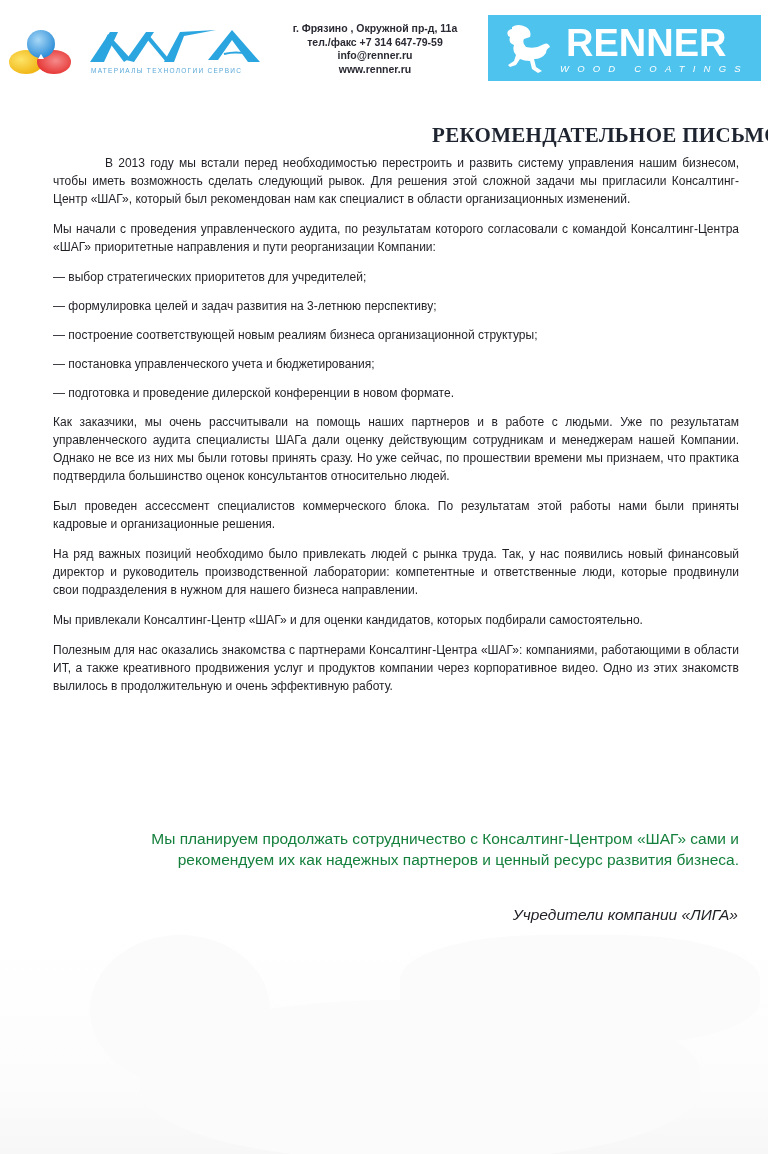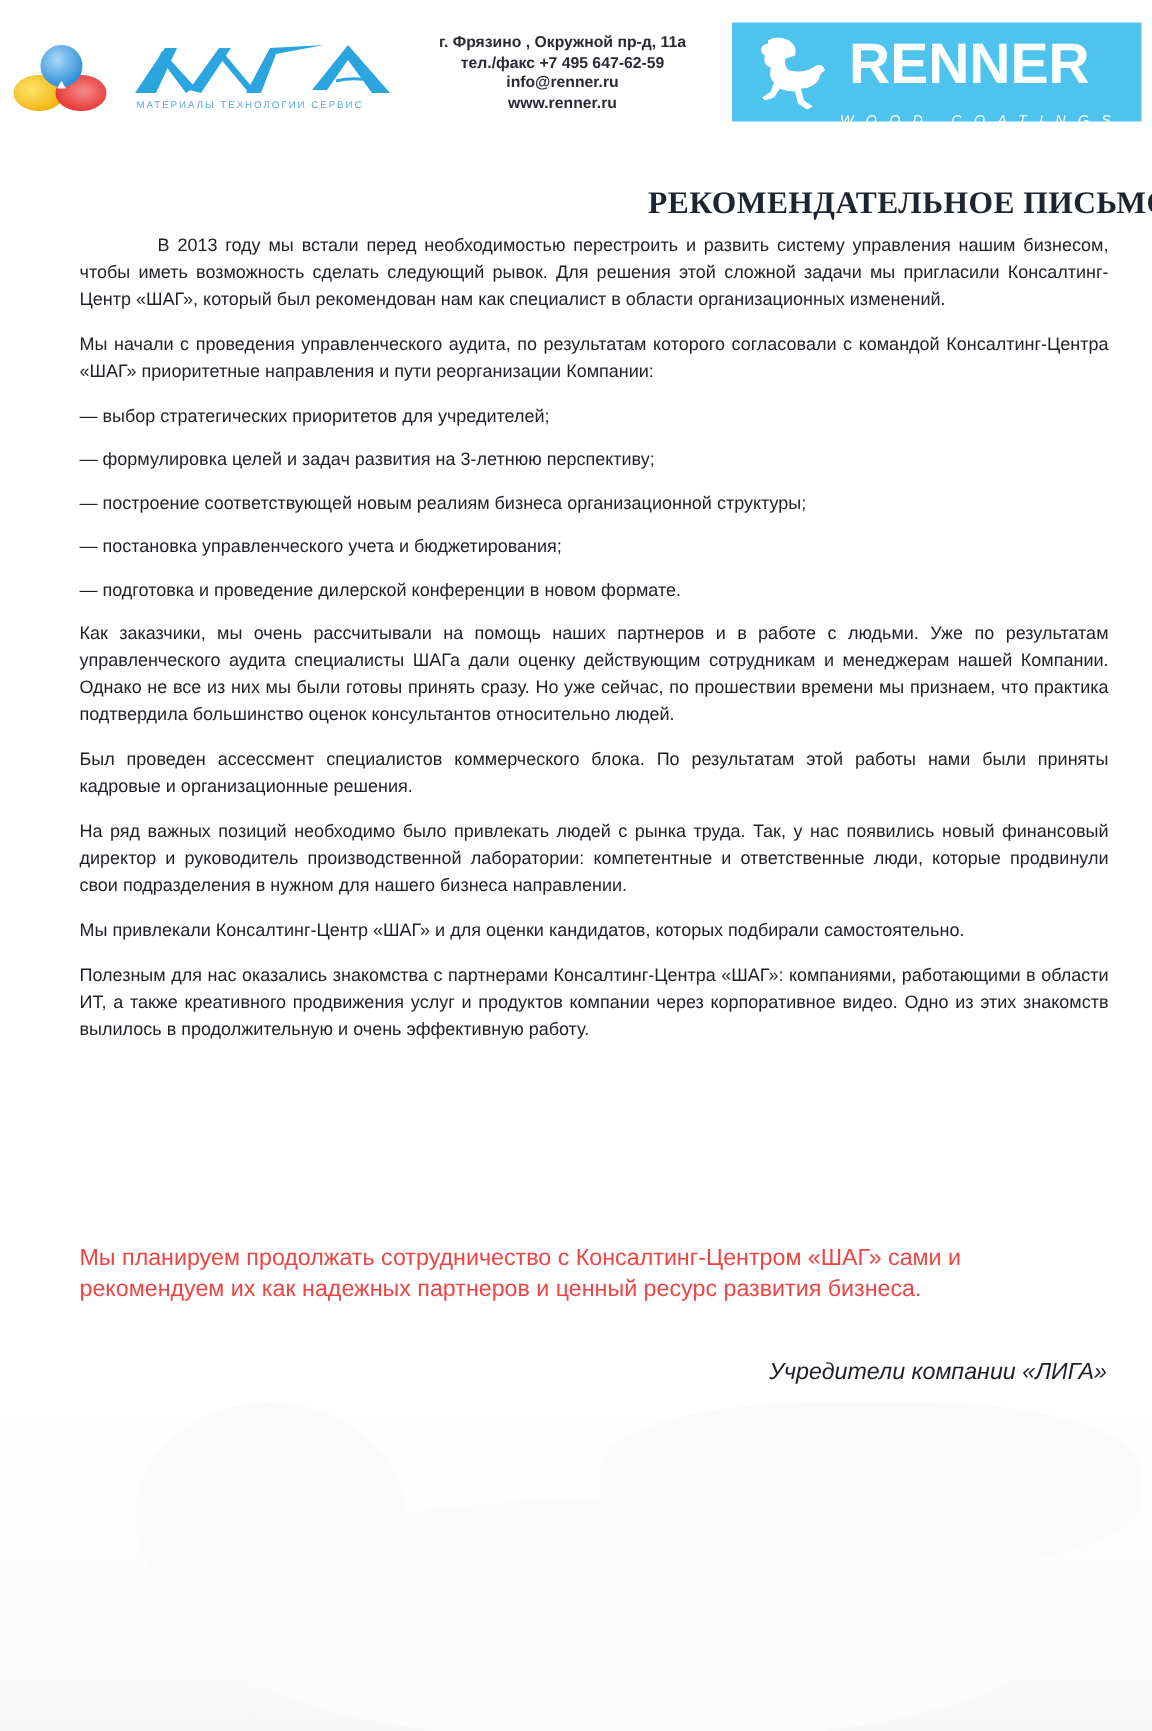--- a/index.html
+++ b/index.html
@@ -36,39 +36,39 @@
       background: #4dc3ee;
     }
     .renner-horse { position: absolute; left: 12px; top: 6px; width: 56px; height: 56px; }
     .renner-name {
       position: absolute; left: 78px; top: 8px;
       font-family: "Liberation Sans", sans-serif; font-weight: bold; 
       font-size: 38px; color: #ffffff; letter-spacing: 0px; line-height: 40px;
     }
     .renner-sub {
       position: absolute; left: 72px; top: 48px;
-      font-size: 9.5px; color: #ffffff; letter-spacing: 8.2px; font-style: italic; white-space: nowrap; margin-top: 12px;
+      font-size: 9.5px; color: #ffffff; letter-spacing: 8.2px; font-style: italic; white-space: nowrap;
     }
     
     .title {
       position: absolute; left: 0; width: 768px; top: 110px; text-align: center;
       font-family: "Liberation Serif", serif; font-weight: bold; font-size: 21px; color: #1e2430;
       letter-spacing: 0.3px;
     }
     
     .body-text {
       position: absolute; left: 53px; width: 686px; top: 154px;
       font-size: 12px; line-height: 18px; text-align: justify; color: #1f1f26;
     }
     .para { margin: 0 0 12px 0; }
     .para.indent { text-indent: 52px; }
     .bullet { margin: 0 0 11px 0; }
     .closing {
       position: absolute; left: 53px; width: 686px; top: 828px;
-      font-size: 15.5px; line-height: 21px; color: #ef4444;
+      font-size: 15.5px; line-height: 21px; color: #15803d; text-align: right;
     }
     .signature {
       position: absolute; right: 30px; top: 906px;
       font-style: italic; font-size: 15.5px; color: #1f1f26; text-align: right;
     }
   </style>
 </head>
 <body>
 
 <div class="page-shade"></div>
@@ -104,21 +104,21 @@
     <path d="M38 36 L58 8 L66 8 L46 38 Z" fill="#2aa5e0"></path>
     <path d="M60 10 L80 34 L78 38 L58 14 Z" fill="#2aa5e0"></path>
     <path d="M76 38 L92 8 L128 6 L96 12 L86 38 Z" fill="#2aa5e0"></path>
     <path d="M120 36 L144 6 L172 38 L160 38 L144 16 L130 36 Z" fill="#2aa5e0"></path>
     <path d="M136 30 Q148 27 160 30" stroke="#2aa5e0" stroke-width="2" fill="none"></path>
   </svg>
   <div class="liga-tagline">МАТЕРИАЛЫ ТЕХНОЛОГИИ СЕРВИС</div>
 
   <div class="contacts">
     <div>г. Фрязино , Окружной пр-д, 11а</div>
-    <div>тел./факс +7 495 647-62-59</div>
+    <div>тел./факс +7 314 647-79-59</div>
     <div>info@renner.ru</div>
     <div>www.renner.ru</div>
   </div>
 
   <div class="renner">
     <svg class="renner-horse" viewBox="0 0 56 56">
       <path d="M12 6 q6 -4 14 0 q6 4 4 10 l-6 2 q-2 4 2 8 q10 2 16 -2 q6 -4 8 2 q-4 2 -4 6 q-4 6 -12 6 l2 8 l6 4 -4 2 -6 -4 -2 -8 q-6 0 -10 -2 l-4 6 -6 2 -2 -2 6 -4 2 -6 q-4 -4 -2 -10 q-6 -2 -4 -8 q-4 -2 -2 -6 q2 -2 4 -2 z" fill="#ffffff"></path>
     </svg>
     <div class="renner-name">RENNER</div>
     <div class="renner-sub">WOOD COATINGS</div>

